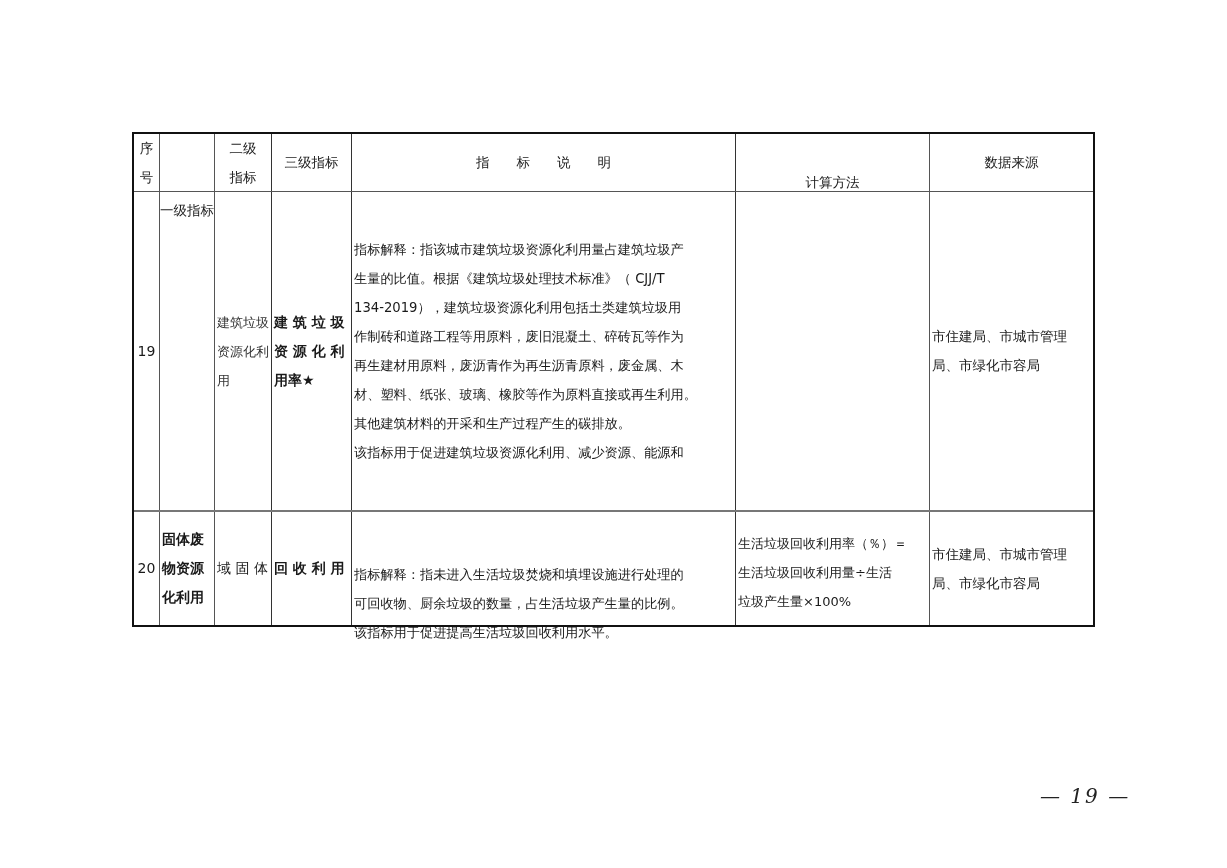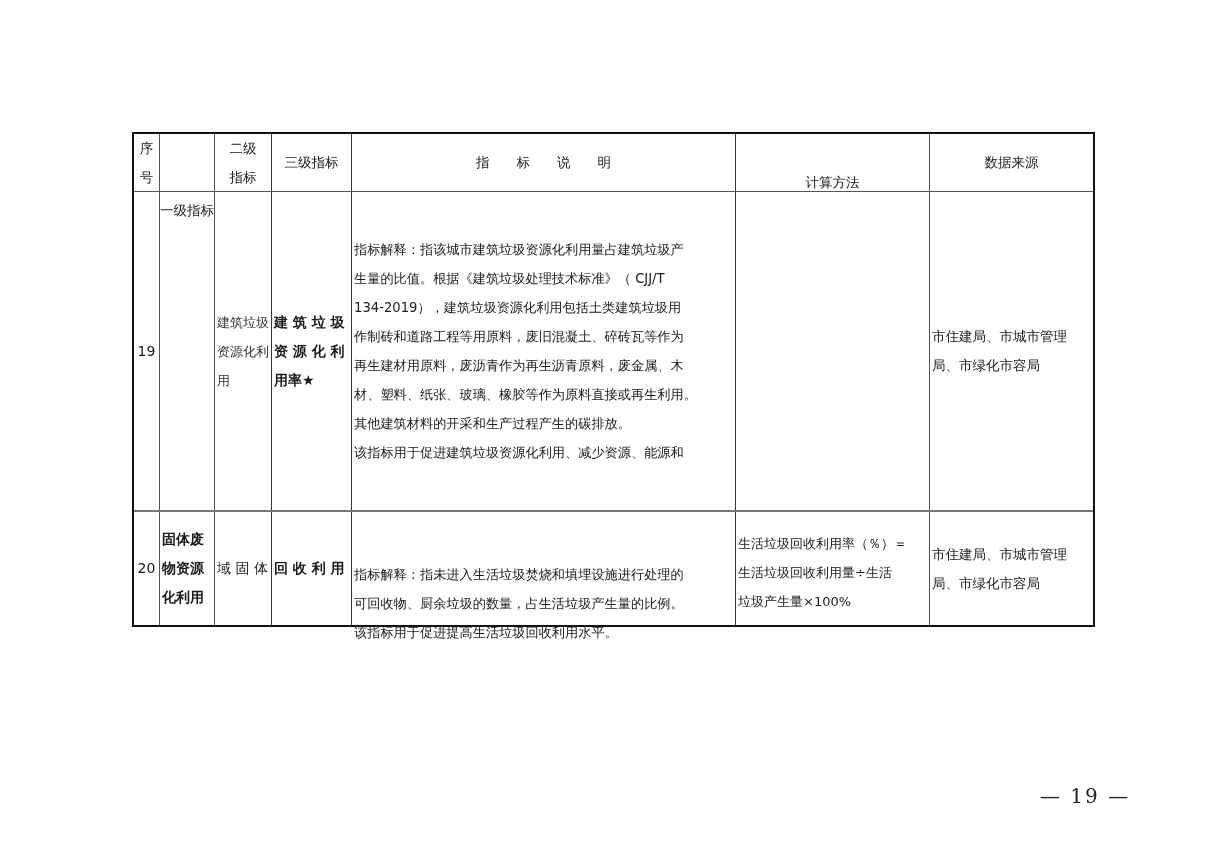--- a/index.html
+++ b/index.html
@@ -8,21 +8,21 @@
   .tbl { position:absolute; left:132px; top:132px; width:963px; height:495px;
          border:2px solid #111; box-sizing:border-box; }
   .cell { position:absolute; box-sizing:border-box; display:flex; align-items:center;
           font-size:14px; line-height:29px; overflow:hidden; }
   .vline { position:absolute; top:0; bottom:0; width:1px; background:#555; }
   .hline { position:absolute; left:0; right:0; height:1px; background:#555; }
   .hdr { justify-content:center; text-align:center; font-size:13.5px; font-weight:500; }
   .bold { font-weight:bold; }
   .wrap { display:block; padding:0 2px; word-break:break-all; }
   .footer { position:absolute; left:1040px; top:784px; font-family:"DejaVu Serif", serif;
-            font-size:20px; letter-spacing:2px; color:#222; }
+            font-size:20px; letter-spacing:2px; color:#222;font-style:italic; }
 </style>
 </head>
 <body>
 
 <div class="tbl">
 
   <div class="vline" style="left:25px"></div>
   <div class="vline" style="left:80px"></div>
   <div class="vline" style="left:137px; background:#333;"></div>
   <div class="vline" style="left:217px; background:#333;"></div>

